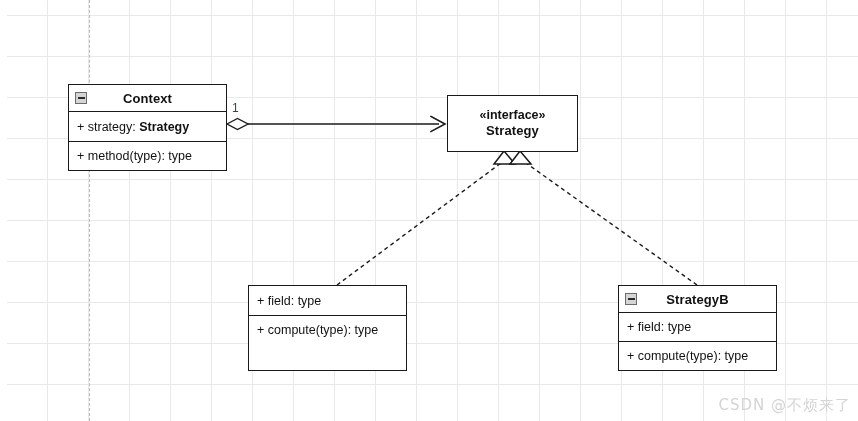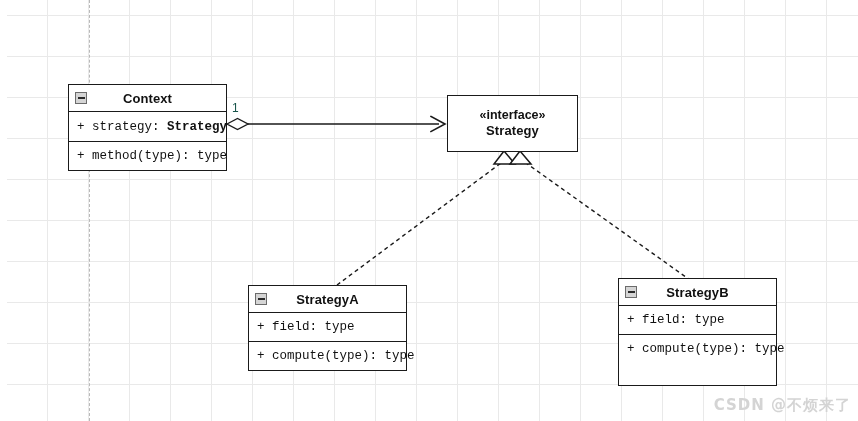--- a/index.html
+++ b/index.html
@@ -65,21 +65,20 @@
   .stereotype {
     font-size: 12.5px;
     color: #111111;
     font-weight: bold;
   }
   .member {
     font-size: 12.5px;
     color: #111111;
     padding-left: 8px;
     white-space: nowrap;
-    font-family: Liberation Mono, monospace;
   }
   .member b {
     font-weight: bold;
   }
   .collapse-icon {
     position: absolute;
     left: 6px;
     top: 50%;
     transform: translateY(-50%);
     width: 12px;
@@ -113,21 +112,20 @@
   }
   #watermark {
     position: absolute;
     right: 14px;
     bottom: 6px;
     font-size: 15px;
     color: #d4d4d4;
     letter-spacing: 1px;
     white-space: nowrap;
     font-family: "DejaVu Sans", sans-serif;
-    font-weight: bold;
   }
 </style>
 </head>
 <body>
 
 <div id="canvas">
 
   <div id="page-margin-line"></div>
 
   <svg id="edge-layer" viewBox="0 0 858 421" xmlns="http://www.w3.org/2000/svg">
@@ -169,35 +167,29 @@
   <div class="uml-box" style="left:440px; top:95px; width:131px; height:57px;">
     <div class="uml-section title-section" style="height:100%;">
       <span class="stereotype-stack">
         <span class="stereotype">«interface»</span>
         <span class="class-title">Strategy</span>
       </span>
     </div>
   </div>
 
   <div class="uml-box" style="left:241px; top:285px; width:159px; height:86px;">
-    <div class="uml-section title-section" style="height:26px;">
-      <span class="collapse-icon">
-          <i></i>
-        </span>
-      <span class="class-title">StrategyA</span>
-    </div>
     <div class="uml-section" style="height:29px;">
       <span class="member">+ field: type</span>
     </div>
     <div class="uml-section" style="height:29px;">
       <span class="member">+ compute(type): type</span>
     </div>
   </div>
 
-  <div class="uml-box" style="left:611px; top:278px; width:159px; height:108px;">
+  <div class="uml-box" style="left:611px; top:285px; width:159px; height:86px;">
     <div class="uml-section title-section" style="height:26px;">
       <span class="collapse-icon">
           <i></i>
         </span>
       <span class="class-title">StrategyB</span>
     </div>
     <div class="uml-section" style="height:29px;">
       <span class="member">+ field: type</span>
     </div>
     <div class="uml-section" style="height:29px;">

